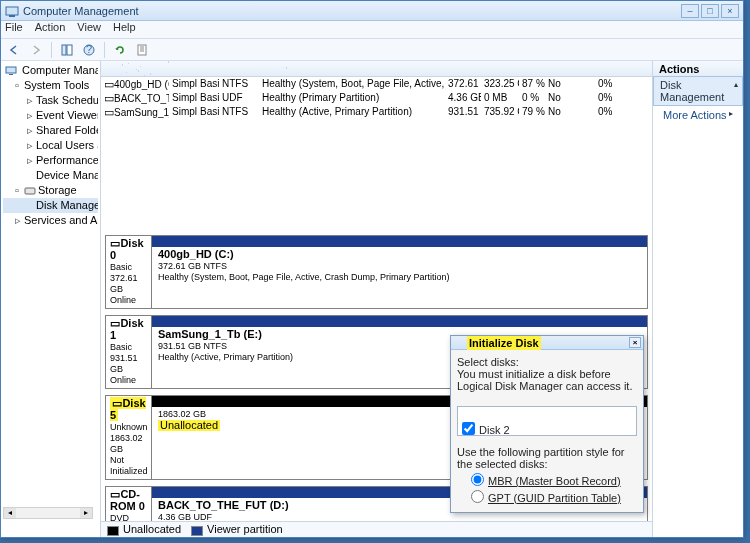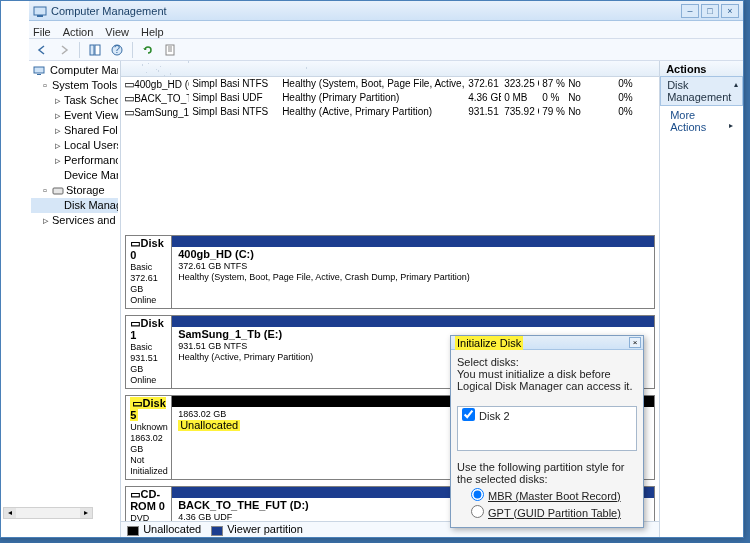--- a/index.html
+++ b/index.html
@@ -1,23 +1,23 @@
 <!DOCTYPE html>
 <html><head>
 <meta charset="utf-8">
 <style>
 * { margin: 0; padding: 0; box-sizing: border-box; font-family: "Segoe UI", Tahoma, sans-serif; font-size: 11px; }
 body { width: 750px; height: 543px; background: #3a6ea5; overflow: hidden; }
-.window { position: absolute; top: 0; left: 0; width: 744px; height: 538px; background: #ffffff; border: 1px solid #4a80b8; box-shadow: 0 0 6px rgba(0,0,0,0.3); padding-left: 28px; }
+.window { position: absolute; top: 0; left: 0; width: 744px; height: 538px; background: #ffffff; border: 1px solid #4a80b8; box-shadow: 0 0 6px rgba(0,0,0,0.3); }
 .title-bar { height: 20px; background: linear-gradient(to bottom, #e8f1fb, #d0e3f7); display: flex; align-items: center; padding: 0 4px; border-bottom: 1px solid #a6c4e4; }
 .title-bar .title-text { color: #1a3f66; font-size: 11px; }
 .title-bar .app-icon { width: 14px; height: 14px; margin-right: 4px; }
 .title-bar .win-controls { margin-left: auto; display: flex; gap: 2px; }
 .win-btn { width: 18px; height: 14px; background: #d9e9f9; border: 1px solid #8aafd6; font-size: 9px; line-height: 12px; text-align: center; color: #2b5b8e; cursor: pointer; }
-.menu-bar { height: 18px; display: flex; align-items: flex-end; padding: 0 4px; gap: 12px; border-bottom: 1px solid #d4ddeb; background: #f5f9fe; }
+.menu-bar { height: 18px; display: flex; align-items: flex-start; padding: 0 4px; gap: 12px; border-bottom: 1px solid #d4ddeb; background: #f5f9fe; }
 .menu-bar span { color: #2b2b2b; cursor: pointer; }
 .toolbar { height: 22px; display: flex; align-items: center; padding: 0 4px; gap: 4px; border-bottom: 1px solid #d4ddeb; background: #f5f9fe; }
 .toolbar .tb-btn { width: 18px; height: 18px; display: flex; align-items: center; justify-content: center; cursor: pointer; }
 .toolbar .tb-sep { width: 1px; height: 16px; background: #cad6e4; margin: 0 2px; }
 .main-layout { display: flex; height: calc(100% - 60px); }
 .tree-pane { width: 100px; border-right: 1px solid #cad6e4; overflow: hidden; background: #ffffff; }
 .tree { padding: 2px 2px 2px 2px; font-size: 10px; }
 .tree .node { white-space: nowrap; overflow: hidden; padding: 1px 0 1px 2px; line-height: 13px; }
 .tree .node.selected { background: #d6e6f7; }
 .tree .indent-1 { padding-left: 12px; }
@@ -43,24 +43,24 @@
 .disk-body .part-info .pname { font-weight: bold; }
 .highlight { background: #fff23a; display: inline-block; padding: 0 2px; }
 .legend-bar { height: 16px; border-top: 1px solid #cad6e4; background: #f5f9fe; display: flex; align-items: center; padding: 0 6px; gap: 10px; font-size: 10px; }
 .legend-swatch { display: inline-block; width: 12px; height: 10px; margin-right: 4px; vertical-align: middle; border: 1px solid #888; }
 .actions-pane { width: 90px; background: #ffffff; }
 .actions-pane .actions-header { height: 16px; background: linear-gradient(to bottom,#f5f9fe,#e4eef8); border-bottom: 1px solid #cad6e4; padding-left: 6px; line-height: 16px; font-weight: bold; }
 .actions-pane .action-group { background: #e0ecf9; border: 1px solid #a6c4e4; margin: -1px 0 0 0; padding: 2px 6px; font-size: 10px; color: #234; position: relative; }
 .actions-pane .action-group .tri { position: absolute; right: 4px; top: 3px; font-size: 8px; color: #234; }
 .actions-pane .action-item { padding: 3px 10px; font-size: 10px; color: #1b4d8a; cursor: pointer; }
 .dialog { position: absolute; left: 450px; top: 335px; width: 194px; background: #f5f5f5; border: 1px solid #7e9dc0; box-shadow: 2px 2px 6px rgba(0,0,0,0.3); }
-.dialog .dlg-title { height: 14px; background: linear-gradient(to bottom,#e4eef8,#d0e3f7); border-bottom: 1px solid #a6c4e4; font-size: 9px; padding: 0 4px; line-height: 14px; font-weight: normal; position: relative; }
+.dialog .dlg-title { height: 14px; background: linear-gradient(to bottom,#e4eef8,#d0e3f7); border-bottom: 1px solid #a6c4e4; font-size: 9px; padding: 0 16px; line-height: 14px; font-weight: bold; position: relative; }
 .dialog .dlg-title .close { position: absolute; right: 2px; top: 1px; width: 12px; height: 11px; border: 1px solid #8aafd6; background: #e8f1fb; text-align: center; font-size: 8px; line-height: 9px; cursor: pointer; }
 .dialog .dlg-body { padding: 6px; font-size: 9px; color: #222; }
-.dialog .sel-box { border: 1px solid #a6b8cc; background: #ffffff; height: 45px; padding: 0 4px; margin-top: 14px; font-size: 9px; }
+.dialog .sel-box { border: 1px solid #a6b8cc; background: #ffffff; height: 30px; padding: 14px 4px; margin-top: 14px; font-size: 9px; }
 .dialog label { display: block; font-size: 9px; margin: 2px 0 2px 14px; text-decoration: underline; }
 .dialog input[type=radio],.dialog input[type=checkbox] { margin-right: 4px; position: relative; top: 1px; }
 .dialog .note { font-size: 8px; color: #333; margin-top: 6px; line-height: 10px; }
 .scroll-stub { position: absolute; left: 2px; bottom: 18px; width: 90px; height: 12px; background: #f1f1f1; border: 1px solid #d0d0d0; display:flex; justify-content:space-between; }
 .scroll-stub .arrow { width: 12px; height: 100%; background: #e4e4e4; text-align: center; font-size: 8px; line-height: 10px; }
 svg { display: block; }
 </style>
 </head>
 <body>
 

